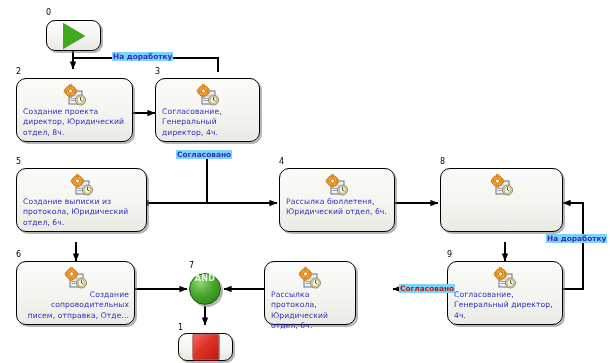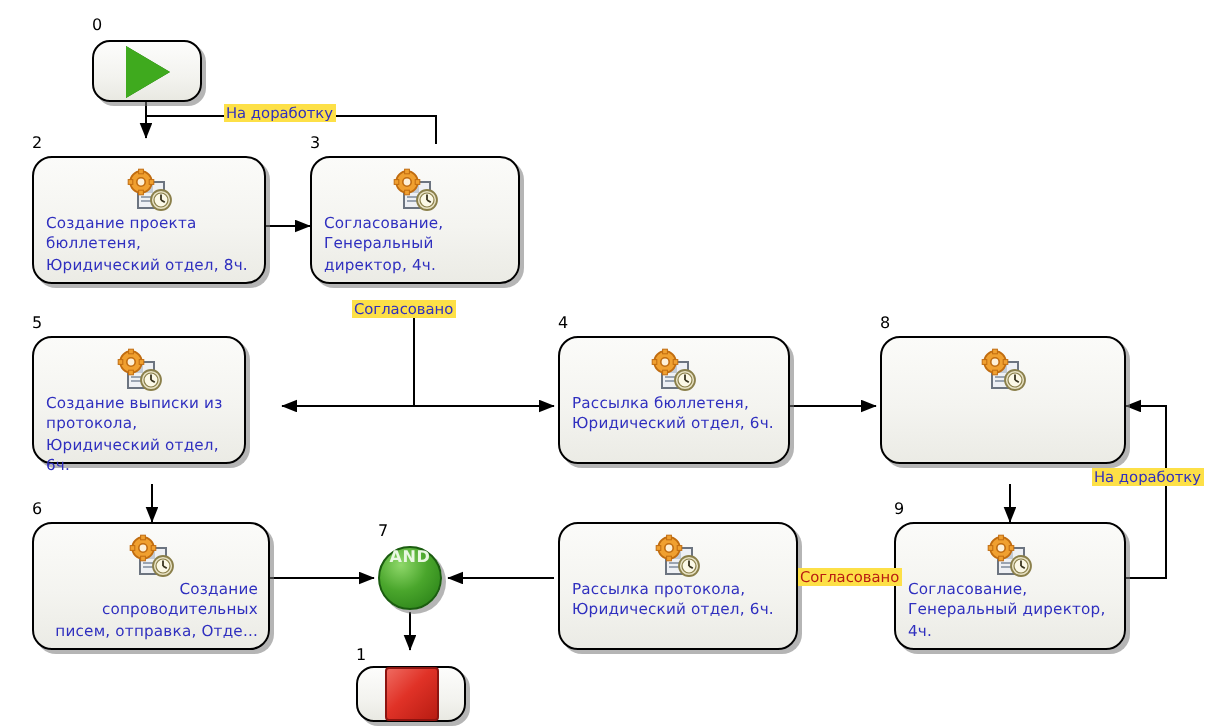--- a/index.html
+++ b/index.html
@@ -101,23 +101,24 @@
     font-weight:bold;
     letter-spacing:.3px;
   }
 
   
   .elabel{
     position:absolute;
     color:#2f2fbf;
     font-size:7.4px;
     line-height:9px;
-    background:#fde047;
+    background:#7dd3fc;
     padding:0 1px;
     white-space:nowrap;
+    font-weight:bold;
   }
   .elabel.red{color:#b81c12;}
 </style>
 </head>
 <body>
 
 <div id="canvas">
 
   <svg id="edges" viewBox="0 0 610 363">
     <defs>
@@ -183,21 +184,21 @@
           </g>
         </g>
         <g>
           <circle cx="20.5" cy="16" r="5" fill="#e8e2c4" stroke="#8a7f4a" stroke-width=".9"></circle>
           <circle cx="20.5" cy="16" r="3.5" fill="#fbf8e6" stroke="#8a7f4a" stroke-width=".6"></circle>
           <line x1="20.5" y1="16" x2="20.5" y2="13.3" stroke="#3a3520" stroke-width=".9"></line>
           <line x1="20.5" y1="16" x2="22.4" y2="17.1" stroke="#3a3520" stroke-width=".9"></line>
         </g>
       </svg>
     </span>
-    <span class="label">Создание проекта бюллетеня, Юридический отдел, 8ч.</span>
+    <span class="label">Создание проекта директор, Юридический отдел, 8ч.</span>
   </div>
 
   <div class="numtag" style="left:155px;top:68px;">3</div>
   <div class="node" style="left:155px;top:78px;width:105px;height:64px;">
     <span class="icon">
       <svg viewBox="0 0 30 22" width="30" height="22">
         <rect x="9" y="7" width="13" height="13" fill="#eef0f4" stroke="#6c7480" stroke-width="1"></rect>
         <rect x="10.5" y="8.5" width="6" height="4" fill="#c3cbd6"></rect>
         <rect x="10.5" y="14" width="8" height="1" fill="#9aa4b2"></rect>
         <rect x="10.5" y="16" width="6" height="1" fill="#9aa4b2"></rect>
@@ -212,21 +213,21 @@
         <circle cx="20.5" cy="16" r="5" fill="#e8e2c4" stroke="#8a7f4a" stroke-width=".9"></circle>
         <circle cx="20.5" cy="16" r="3.5" fill="#fbf8e6" stroke="#8a7f4a" stroke-width=".6"></circle>
         <line x1="20.5" y1="16" x2="20.5" y2="13.3" stroke="#3a3520" stroke-width=".9"></line>
         <line x1="20.5" y1="16" x2="22.4" y2="17.1" stroke="#3a3520" stroke-width=".9"></line>
       </svg>
     </span>
     <span class="label">Согласование, Генеральный директор, 4ч.</span>
   </div>
 
   <div class="numtag" style="left:16px;top:158px;">5</div>
-  <div class="node" style="left:16px;top:168px;width:107px;height:64px;">
+  <div class="node" style="left:16px;top:168px;width:131px;height:64px;">
     <span class="icon">
       <svg viewBox="0 0 30 22" width="30" height="22">
         <rect x="9" y="7" width="13" height="13" fill="#eef0f4" stroke="#6c7480" stroke-width="1"></rect>
         <rect x="10.5" y="8.5" width="6" height="4" fill="#c3cbd6"></rect>
         <rect x="10.5" y="14" width="8" height="1" fill="#9aa4b2"></rect>
         <rect x="10.5" y="16" width="6" height="1" fill="#9aa4b2"></rect>
         <circle cx="10.5" cy="7" r="5.4" fill="#f0a030" stroke="#c06c10" stroke-width=".9"></circle>
         <circle cx="10.5" cy="7" r="2.1" fill="#fdf0d8" stroke="#c06c10" stroke-width=".8"></circle>
         <g fill="#f0a030" stroke="#c06c10" stroke-width=".5">
           <rect x="9.3" y="0.6" width="2.4" height="2.3"></rect>
@@ -287,21 +288,21 @@
         <circle cx="20.5" cy="16" r="5" fill="#e8e2c4" stroke="#8a7f4a" stroke-width=".9"></circle>
         <circle cx="20.5" cy="16" r="3.5" fill="#fbf8e6" stroke="#8a7f4a" stroke-width=".6"></circle>
         <line x1="20.5" y1="16" x2="20.5" y2="13.3" stroke="#3a3520" stroke-width=".9"></line>
         <line x1="20.5" y1="16" x2="22.4" y2="17.1" stroke="#3a3520" stroke-width=".9"></line>
       </svg>
     </span>
     <span class="label">Рассылка бюллетеня, Юридический отдел, 6ч.</span>
   </div>
 
   <div class="numtag" style="left:279px;top:251px;margin-top:47px;">10</div>
-  <div class="node" style="left:279px;top:261px;width:120px;height:64px;">
+  <div class="node" style="left:264px;top:261px;width:92px;height:64px;">
     <span class="icon">
       <svg viewBox="0 0 30 22" width="30" height="22">
         <rect x="9" y="7" width="13" height="13" fill="#eef0f4" stroke="#6c7480" stroke-width="1"></rect>
         <rect x="10.5" y="8.5" width="6" height="4" fill="#c3cbd6"></rect>
         <rect x="10.5" y="14" width="8" height="1" fill="#9aa4b2"></rect>
         <rect x="10.5" y="16" width="6" height="1" fill="#9aa4b2"></rect>
         <circle cx="10.5" cy="7" r="5.4" fill="#f0a030" stroke="#c06c10" stroke-width=".9"></circle>
         <circle cx="10.5" cy="7" r="2.1" fill="#fdf0d8" stroke="#c06c10" stroke-width=".8"></circle>
         <g fill="#f0a030" stroke="#c06c10" stroke-width=".5">
           <rect x="9.3" y="0.6" width="2.4" height="2.3"></rect>

